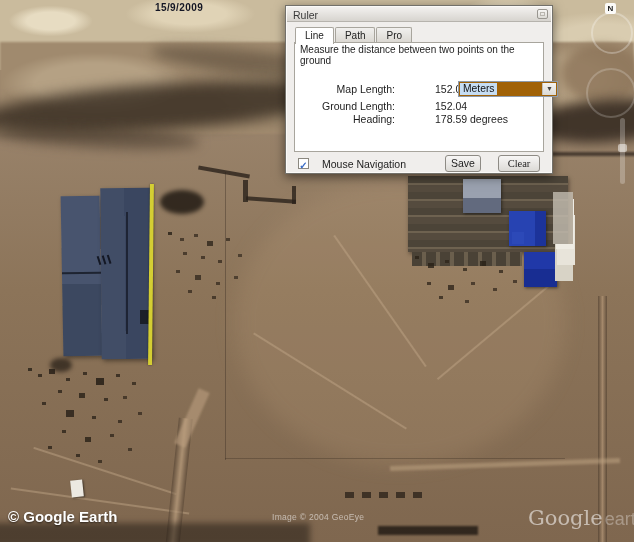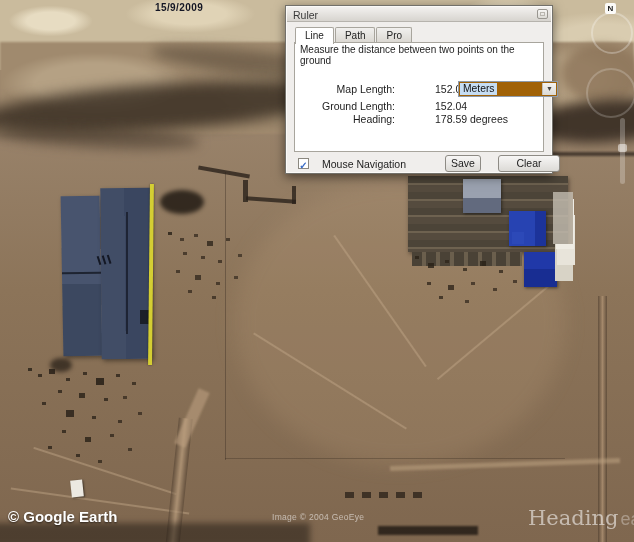--- a/index.html
+++ b/index.html
@@ -150,21 +150,21 @@
   .combo .arrow::after{content:"▼";}
   .footer-check{position:absolute;left:12px;top:152px;height:12px;}
   .cbox{position:absolute;left:0;top:0;width:11px;height:11px;background:#fff;border:1px solid #8b8880;
         box-sizing:border-box;text-align:center;}
   .cbox .glyph{font-size:10px;line-height:9px;color:#3a6cc7;font-weight:bold;}
   .clabel{position:absolute;left:16px;top:0px;white-space:nowrap;margin-left:8px;}
   .btn{position:absolute;top:149px;height:17px;background:linear-gradient(180deg,#f7f6f5,#dcdad6);
        border:1px solid #8e8b85;border-radius:3px;font-size:10.5px;color:#1d1d1d;text-align:center;
        line-height:15px;box-sizing:border-box;}
   .btn-save{left:159px;width:36px;}
-  .btn-clear{left:212px;width:62px;}
+  .btn-clear{left:212px;width:42px;font-family:Liberation Serif, serif;}
 </style>
 </head>
 <body>
 
 <div class="stage">
 
   <div class="abs" style="left:0;top:0;width:634px;height:542px;">
     <div class="abs rock-top"></div>
     <div class="abs rock-mid"></div>
     <div class="abs blob ridge2"></div>
@@ -214,21 +214,21 @@
 
     <div class="abs dots debris-a"></div>
     <div class="abs dots debris-b"></div>
     <div class="abs dots debris-c"></div>
     <div class="abs piles"></div>
 
     <div class="abs date-stamp">15/9/2009</div>
     <div class="abs copyright">© Google Earth</div>
     <div class="abs credit">Image © 2004 GeoEye</div>
     <div class="abs watermark">
-      <span>Heading</span><span class="suffix">earth</span>
+      <span>Google</span><span class="suffix">earth</span>
     </div>
 
     <div class="abs nav-ring1"></div>
     <div class="abs nav-ring2"></div>
     <div class="abs nav-n">N</div>
     <div class="abs nav-slider"></div>
     <div class="abs nav-knob"></div>
   </div>
 
   <div class="abs dialog">

